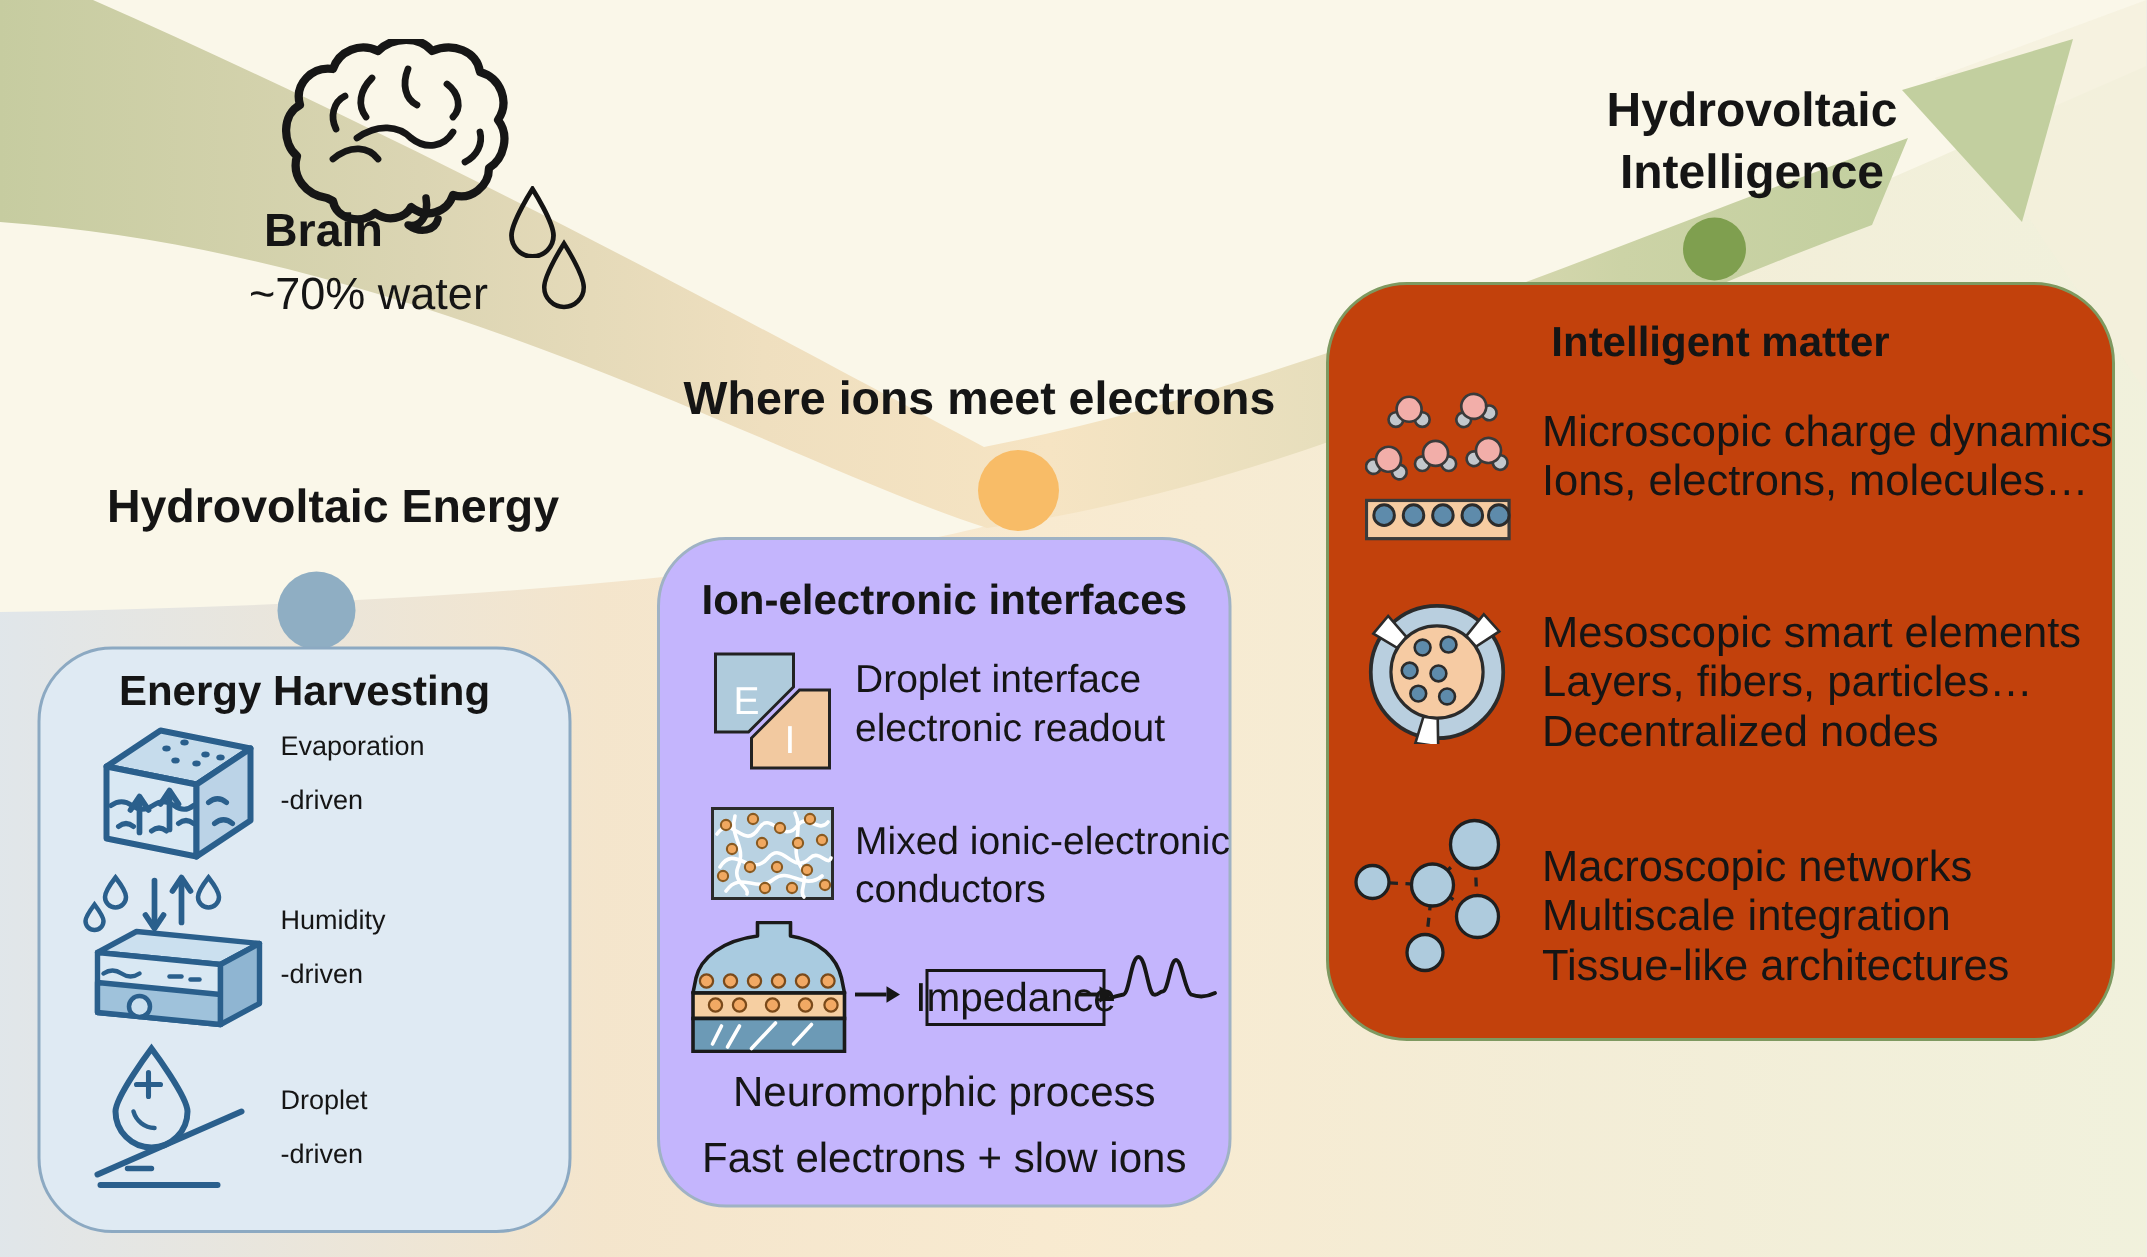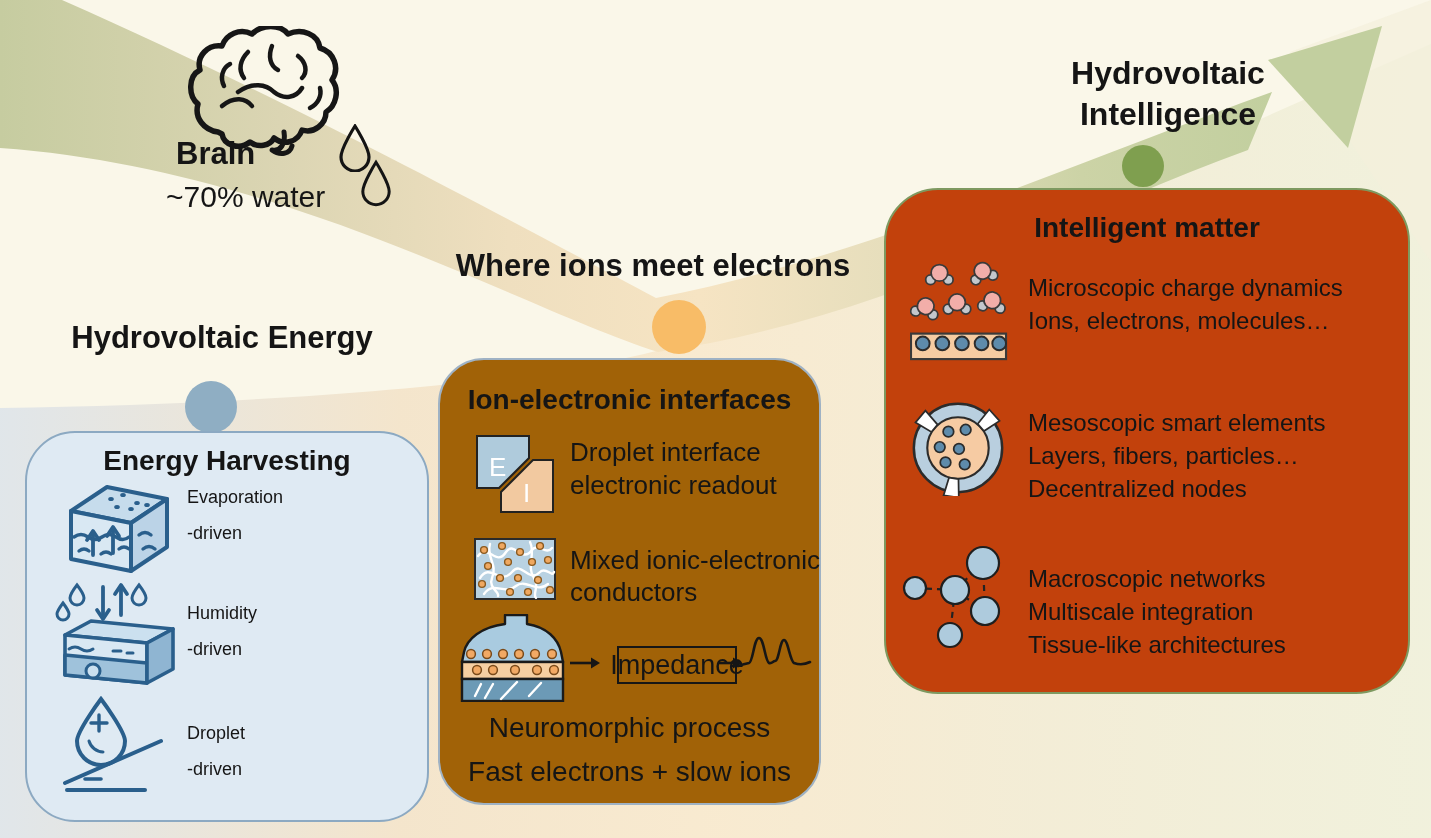--- a/index.html
+++ b/index.html
@@ -7,29 +7,29 @@
          font-family:"Liberation Sans",sans-serif;color:#151515;}
   .bg{position:absolute;left:0;top:0;width:1431px;height:838px;}
   .abs{position:absolute;}
   .heading{position:absolute;text-align:center;font-weight:bold;white-space:nowrap;}
   .h-energy{left:62px;top:320px;width:320px;font-size:31px;}
   .h-middle{left:433px;top:248px;width:440px;font-size:31px;}
   .h-intel{left:1056px;top:53px;width:224px;font-size:32px;line-height:41px;white-space:normal;}
   .brain-title{left:176px;top:136px;font-size:31px;font-weight:bold;}
   .brain-sub{left:166px;top:180px;font-size:30px;}
   .card{position:absolute;border:2px solid;box-sizing:border-box;}
-  .card-blue{left:25px;top:431px;width:404px;height:391px;background:#DFEAF3;border-color:#8CA9C2;border-radius:50px;}
-  .card-orange{left:438px;top:358px;width:383px;height:447px;background:#a16207;border-color:#9FB2C4;border-radius:46px;}
+  .card-blue{left:25px;top:431px;width:356px;height:391px;background:#DFEAF3;border-color:#8CA9C2;border-radius:50px;}
+  .card-orange{left:438px;top:358px;width:383px;height:447px;background:#c4b5fd;border-color:#9FB2C4;border-radius:46px;}
   .card-green{left:884px;top:188px;width:526px;height:506px;background:#c2410c;border-color:#7E9960;border-radius:54px;}
   .card-title{position:absolute;left:0;right:0;text-align:center;font-weight:bold;font-size:28px;white-space:nowrap;}
   .t-blue{top:12px;}  .t-orange{top:24px;}  .t-green{top:22px;}
   .line{white-space:nowrap;}
   .b-text{position:absolute;left:160px;font-size:18px;line-height:36px;}
   .o-text{position:absolute;left:130px;font-size:26px;line-height:32px;}
-  .g-text{position:absolute;left:142px;font-size:24px;line-height:33px;}
+  .g-text{position:absolute;left:142px;font-size:29px;line-height:33px;}
   .imp-box{position:absolute;left:177px;top:286px;width:116px;height:34px;border:2.4px solid #161616;
            display:flex;align-items:center;justify-content:center;font-size:27px;background:transparent;}
   .o-footer{position:absolute;left:0;right:0;text-align:center;font-size:28px;white-space:nowrap;}
   svg{display:block;}
 </style>
 </head>
 <body>
 
 <div class="stage">
 

